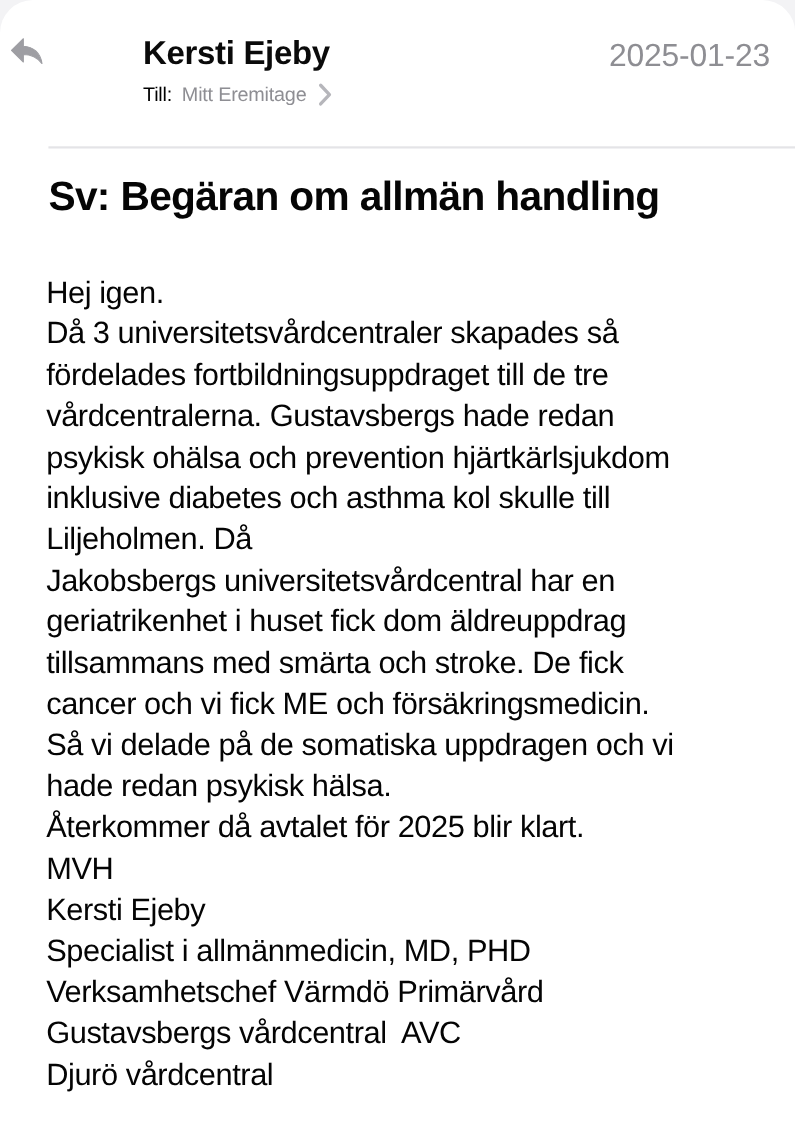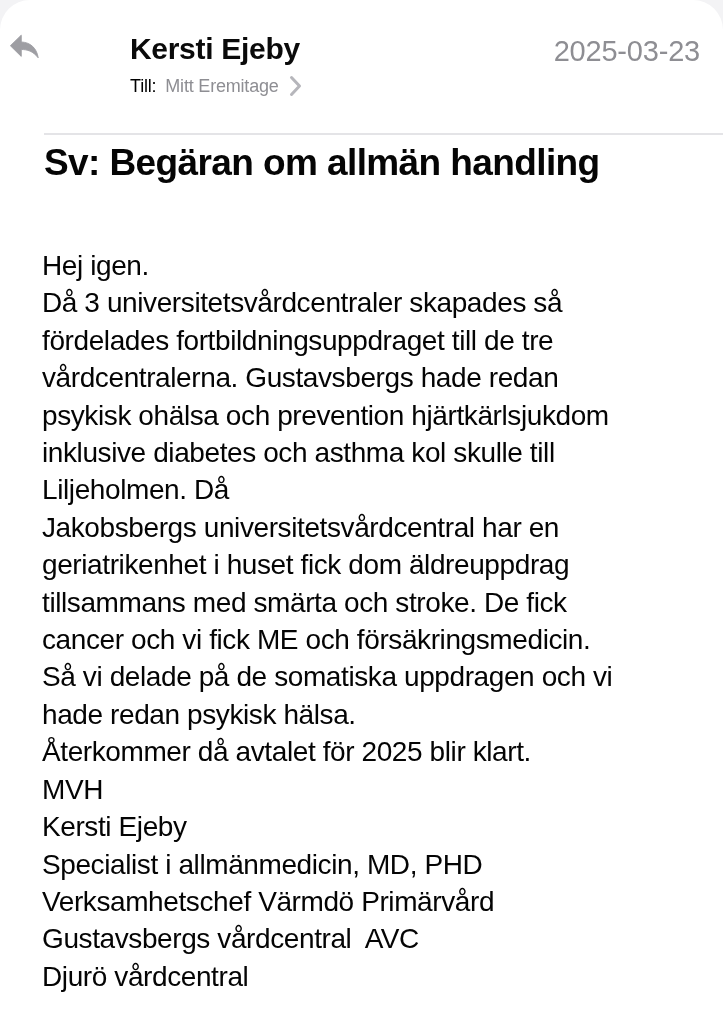--- a/index.html
+++ b/index.html
@@ -92,21 +92,21 @@
     position: absolute;
     left: 44px;
     right: 0;
     top: 133px;
     height: 1.5px;
     background: var(--divider);
   }
   .subject {
     position: absolute;
     left: 44px;
-    top: 140px;
+    top: 156px;
     width: 660px;
     font-size: 37px;
     line-height: 46px;
     font-weight: 700;
     letter-spacing: -0.6px;
     color: #050505;
   }
   .body-text {
     position: absolute;
     left: 42px;
@@ -137,21 +137,21 @@
     <div class="to-row">
       <span>Till:</span>
       <span class="to-recipient">Mitt Eremitage</span>
       <span class="to-chevron">
         <svg width="13" height="22" viewBox="0 0 13 22">
           <polyline points="2.5,2.5 10.5,11 2.5,19.5" fill="none" stroke="#b6b6bb" stroke-width="3" stroke-linecap="round" stroke-linejoin="round"></polyline>
         </svg>
       </span>
     </div>
 
-    <div class="date">2025-03-23</div>
+    <div class="date">2025-01-23</div>
 
     <div class="divider"></div>
 
     <div class="subject">Sv: Begäran om allmän handling</div>
 
     <div class="body-text">Hej igen.
 Då 3 universitetsvårdcentraler skapades så
 fördelades fortbildningsuppdraget till de tre
 vårdcentralerna. Gustavsbergs hade redan
 psykisk ohälsa och prevention hjärtkärlsjukdom

